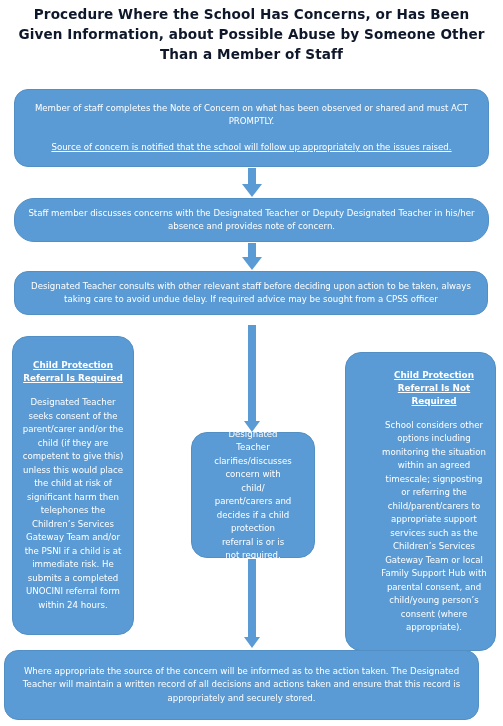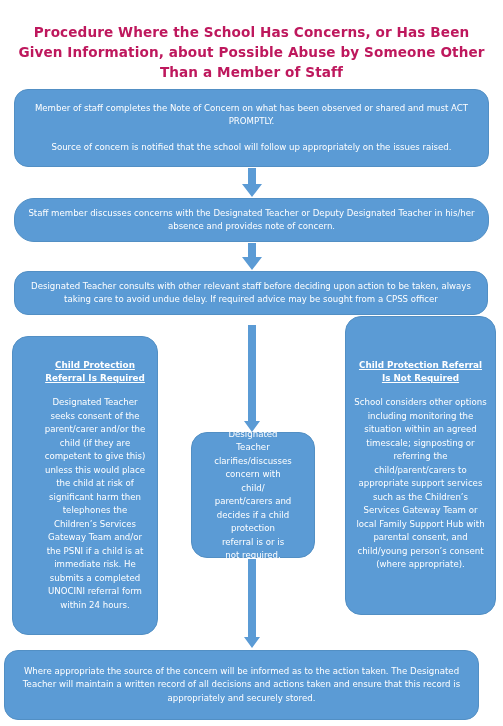--- a/index.html
+++ b/index.html
@@ -15,28 +15,28 @@
     width: 503px;
     height: 726px;
     background: #ffffff;
     overflow: hidden;
   }
 
   
   .title {
     position: absolute;
     left: 14px;
-    top: 22px;
+    top: 4px;
     width: 475px;
     text-align: center;
     font-family: "DejaVu Sans", sans-serif;
     font-weight: bold;
     font-size: 13.6px;
     line-height: 20px;
-    color: #be185d;
+    color: #0f172a;
     letter-spacing: 0.1px;
   }
 
   
   .box {
     position: absolute;
     background: #5B9BD5;
     border: 1px solid #528FC4;
     border-radius: 12px;
     box-sizing: border-box;
@@ -78,21 +78,21 @@
 </head>
 <body>
 
 <div id="page">
 
   <div class="title">Procedure Where the School Has Concerns, or Has Been Given Information, about Possible Abuse by Someone Other Than a Member of Staff</div>
 
   <div class="box box-wide" style="left:14px; top:89px; width:475px; height:78px;">
     <div class="inner">
       <p>Member of staff completes the Note of Concern on what has been observed or shared and must ACT PROMPTLY.</p>
-      <p style="margin-top:12px;">Source of concern is notified that the school will follow up appropriately on the issues raised.</p>
+      <p style="margin-top:12px;text-decoration:underline;">Source of concern is notified that the school will follow up appropriately on the issues raised.</p>
     </div>
   </div>
 
   <div class="arrow" style="left:240px; top:168px;">
     <svg width="24" height="30" viewBox="0 0 24 30" aria-hidden="true">
       <polygon points="8,0 16,0 16,16 22,16 12,29 2,16 8,16" fill="#5B9BD5"></polygon>
     </svg>
   </div>
 
   <div class="box box-wide" style="left:14px; top:198px; width:475px; height:44px;border-radius:20px;">
@@ -112,28 +112,28 @@
       <p>Designated Teacher consults with other relevant staff before deciding upon action to be taken, always taking care to avoid undue delay. If required advice may be sought from a CPSS officer</p>
     </div>
   </div>
 
   <div class="arrow" style="left:243px; top:325px;">
     <svg width="18" height="108" viewBox="0 0 18 108" aria-hidden="true">
       <polygon points="5,0 13,0 13,96 17,96 9,107 1,96 5,96" fill="#5B9BD5"></polygon>
     </svg>
   </div>
 
-  <div class="box box-tall" style="left:12px; top:336px; width:146px; height:299px;padding-left:20px;">
+  <div class="box box-tall" style="left:12px; top:336px; width:122px; height:299px;">
     <div class="inner" style="padding:0 8px;">
       <span class="heading">Child Protection Referral Is Required</span>
       <p>Designated Teacher seeks consent of the parent/carer and/or the child (if they are competent to give this) unless this would place the child at risk of significant harm then telephones the Children’s Services Gateway Team and/or the PSNI if a child is at immediate risk. He submits a completed UNOCINI referral form within 24 hours.</p>
     </div>
   </div>
 
-  <div class="box box-tall" style="left:345px; top:316px; width:151px; height:299px;">
+  <div class="box box-tall" style="left:345px; top:352px; width:151px; height:299px;padding-left:27px;">
     <div class="inner" style="padding:0 8px;">
       <span class="heading">Child Protection Referral Is Not Required</span>
       <p>School considers other options including monitoring the situation within an agreed timescale; signposting or referring the child/parent/carers to appropriate support services such as the Children’s Services Gateway Team or local Family Support Hub with parental consent, and child/young person’s consent (where appropriate).</p>
     </div>
   </div>
 
   <div class="box box-tall" style="left:191px; top:432px; width:124px; height:126px;">
     <div class="inner" style="padding:0 24px;">
       <p>Designated Teacher clarifies/discusses concern with child/ parent/carers and decides if a child protection referral is or is not required.</p>
     </div>

